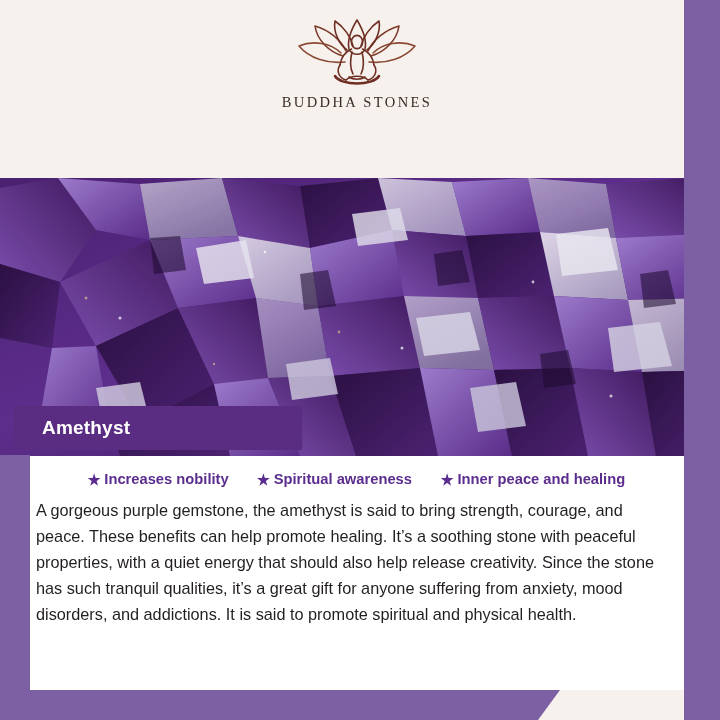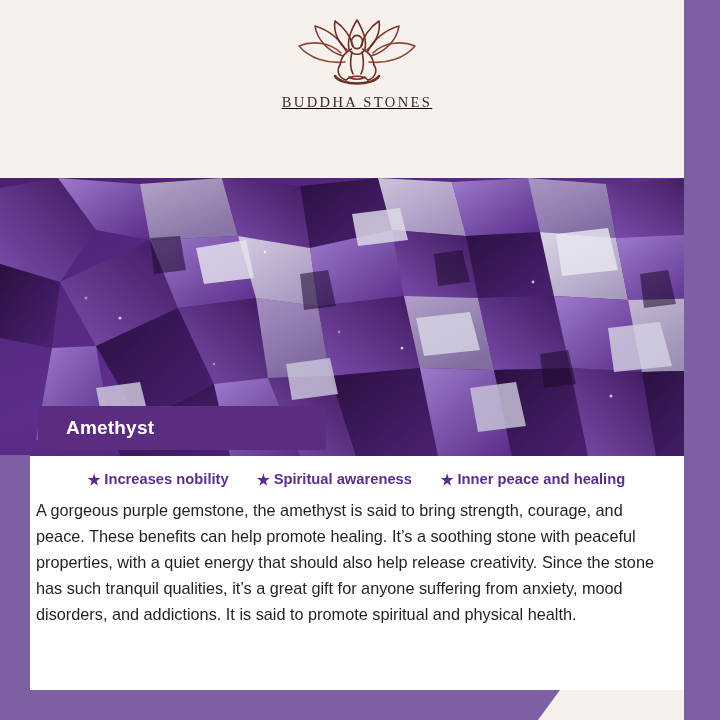--- a/index.html
+++ b/index.html
@@ -53,21 +53,21 @@
     top:22px; left:30px; right:36px; bottom:30px;
     background:#ffffff;
     z-index:2;
   }
 
   
   .header{
     position:absolute; top:0; left:30px; right:36px; height:178px;
     background:#f7f1ee;
     z-index:6;
-    display:flex; flex-direction:column; align-items:center;text-decoration:underline;
+    display:flex; flex-direction:column; align-items:center;
   }
   .logo-wrap{
     margin-top:18px;
     display:flex; flex-direction:column; align-items:center;
   }
   .logo-mark{ width:148px; height:72px; display:block; }
   .logo-text{
     font-family:"Liberation Serif", serif;
     font-size:14.5px; letter-spacing:2.4px;
     color:#3a2a26; margin-top:4px; font-weight:400;
@@ -90,21 +90,21 @@
   
   .photo{
     position:absolute; top:178px; left:0; width:720px; height:278px;
     z-index:3; overflow:hidden;
     background:#3b1a55;
   }
   .photo svg{display:block;width:720px;height:278px;}
 
   
   .stone-banner{
-    position:absolute; top:406px; left:38px; width:288px; height:44px;
+    position:absolute; top:406px; left:14px; width:288px; height:44px;
     background:#5b2d82;
     display:flex; align-items:center;
     z-index:7;
   }
   .stone-banner .label{
     margin-left:28px;
     color:#ffffff;
     font-family:"Liberation Sans", sans-serif;
     font-weight:bold;
     font-size:19px;

